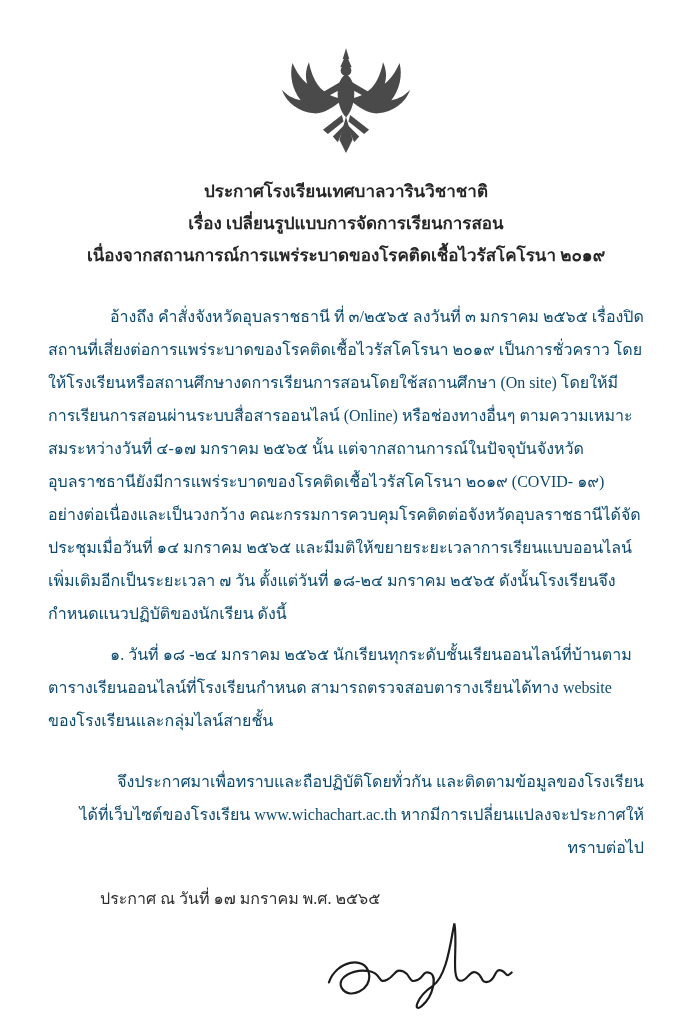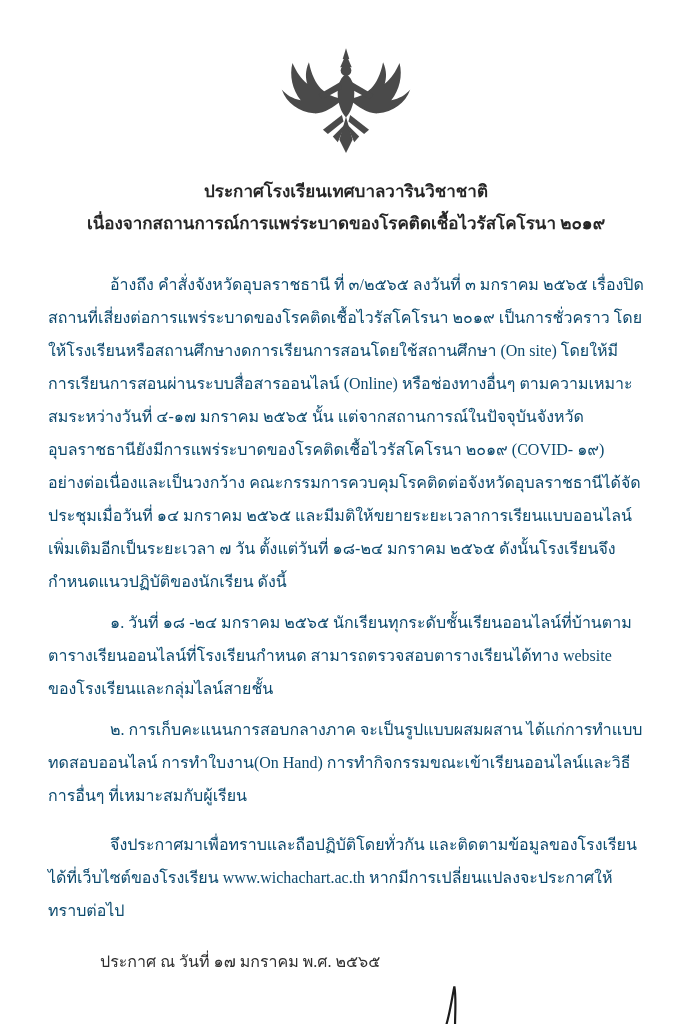--- a/index.html
+++ b/index.html
@@ -33,21 +33,21 @@
   }
   .body-block {
     margin-top: 28px;
     font-size: 16px;
     line-height: 33px;
     text-align: left;
     color: #0c4a6e;
   }
   .para { text-indent: 62px; }
   .para + .para { margin-top: 8px; }
-  .closing { margin-top: 16px; text-indent: 62px; }
+  .closing { margin-top: 28px; text-indent: 62px; text-align: right; }
   .date-line {
     margin-top: 18px;
     margin-left: 52px;
     font-size: 16px;
     line-height: 33px;
   }
   .sign-block {
     margin-top: 2px;
     margin-left: 160px;
     width: 420px;
@@ -87,27 +87,27 @@
 
         <path d="M85,84 L77,112 L85,128 L93,112 Z"></path>
         <path d="M85,92 L69,108 L75,115 Z"></path>
         <path d="M85,92 L101,108 L95,115 Z"></path>
       </g>
     </svg>
   </div>
 
   <div class="title-block">
     <div>ประกาศโรงเรียนเทศบาลวารินวิชาชาติ</div>
+    <div>เรื่อง  เปลี่ยนรูปแบบการจัดการเรียนการสอน</div>
     <div>เนื่องจากสถานการณ์การแพร่ระบาดของโรคติดเชื้อไวรัสโคโรนา ๒๐๑๙</div>
   </div>
 
   <div class="body-block">
     <div class="para">อ้างถึง  คำสั่งจังหวัดอุบลราชธานี ที่ ๓/๒๕๖๕ ลงวันที่ ๓ มกราคม ๒๕๖๕  เรื่องปิดสถานที่เสี่ยงต่อการแพร่ระบาดของโรคติดเชื้อไวรัสโคโรนา ๒๐๑๙ เป็นการชั่วคราว โดยให้โรงเรียนหรือสถานศึกษางดการเรียนการสอนโดยใช้สถานศึกษา (On site) โดยให้มีการเรียนการสอนผ่านระบบสื่อสารออนไลน์ (Online) หรือช่องทางอื่นๆ ตามความเหมาะสมระหว่างวันที่ ๔-๑๗ มกราคม ๒๕๖๕ นั้น แต่จากสถานการณ์ในปัจจุบันจังหวัดอุบลราชธานียังมีการแพร่ระบาดของโรคติดเชื้อไวรัสโคโรนา ๒๐๑๙ (COVID- ๑๙)  อย่างต่อเนื่องและเป็นวงกว้าง  คณะกรรมการควบคุมโรคติดต่อจังหวัดอุบลราชธานีได้จัดประชุมเมื่อวันที่ ๑๔ มกราคม ๒๕๖๕ และมีมติให้ขยายระยะเวลาการเรียนแบบออนไลน์เพิ่มเติมอีกเป็นระยะเวลา ๗ วัน ตั้งแต่วันที่ ๑๘-๒๔ มกราคม ๒๕๖๕ ดังนั้นโรงเรียนจึงกำหนดแนวปฏิบัติของนักเรียน ดังนี้</div>
     <div class="para">๑. วันที่ ๑๘ -๒๔ มกราคม ๒๕๖๕ นักเรียนทุกระดับชั้นเรียนออนไลน์ที่บ้านตามตารางเรียนออนไลน์ที่โรงเรียนกำหนด สามารถตรวจสอบตารางเรียนได้ทาง website ของโรงเรียนและกลุ่มไลน์สายชั้น</div>
-    <div class="para">๒. การเก็บคะแนนการสอบกลางภาค จะเป็นรูปแบบผสมผสาน ได้แก่การทำแบบทดสอบออนไลน์ การทำใบงาน(On Hand)  การทำกิจกรรมขณะเข้าเรียนออนไลน์และวิธีการอื่นๆ ที่เหมาะสมกับผู้เรียน</div>
     <div class="closing">จึงประกาศมาเพื่อทราบและถือปฏิบัติโดยทั่วกัน และติดตามข้อมูลของโรงเรียนได้ที่เว็บไซต์ของโรงเรียน www.wichachart.ac.th หากมีการเปลี่ยนแปลงจะประกาศให้ทราบต่อไป</div>
   </div>
 
   <div class="date-line">ประกาศ ณ วันที่ ๑๗  มกราคม พ.ศ. ๒๕๖๕</div>
 
   <div class="sign-block">
     <svg class="signature-svg" width="200" height="100" viewBox="0 0 220 110">
       <path d="M12,72 C20,48 52,42 56,62 C60,80 34,92 26,78 C20,66 40,56 58,60 C70,63 66,74 76,69 C86,64 84,56 94,60 C103,64 99,74 110,69 C117,66 115,58 124,62 C130,65 128,86 114,98 C104,106 108,88 126,76 C142,65 146,26 150,7 C154,30 146,68 156,70 C164,72 166,58 174,61 C182,64 178,74 188,71 C196,68 194,56 202,59 C208,61 206,68 213,61" fill="none" stroke="#1c1c1c" stroke-width="2.4" stroke-linecap="round"></path>
     </svg>
 

